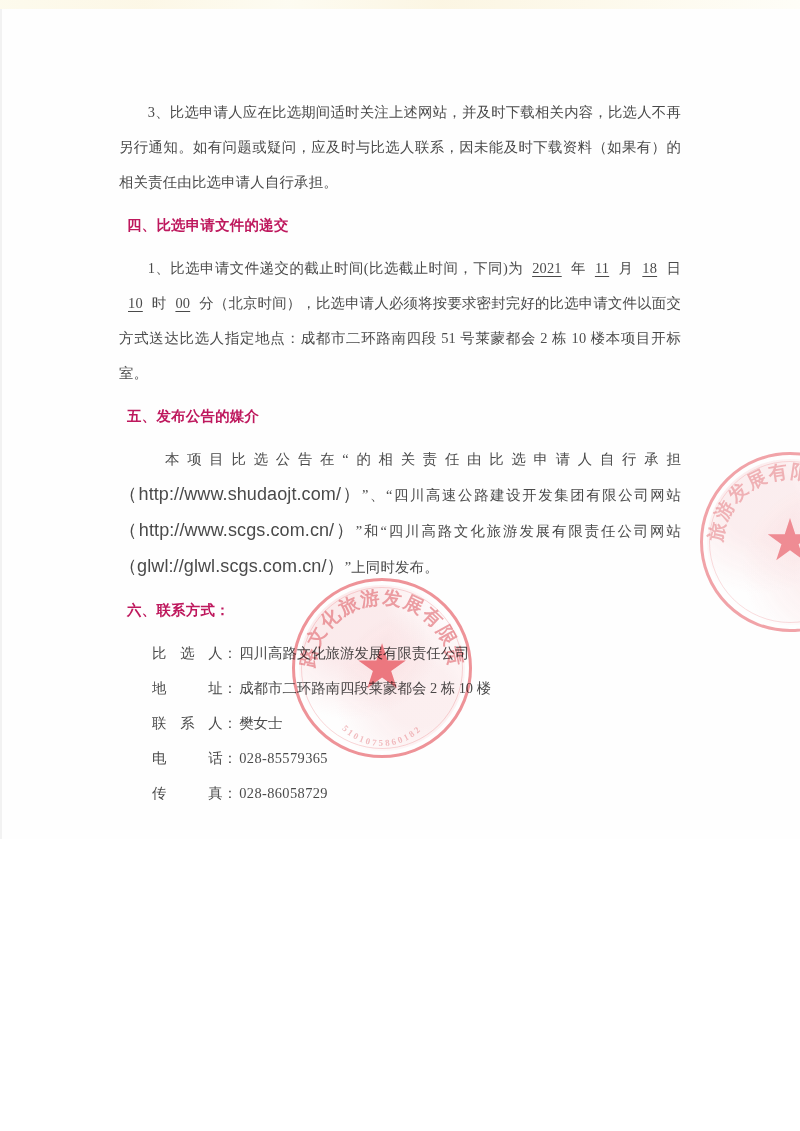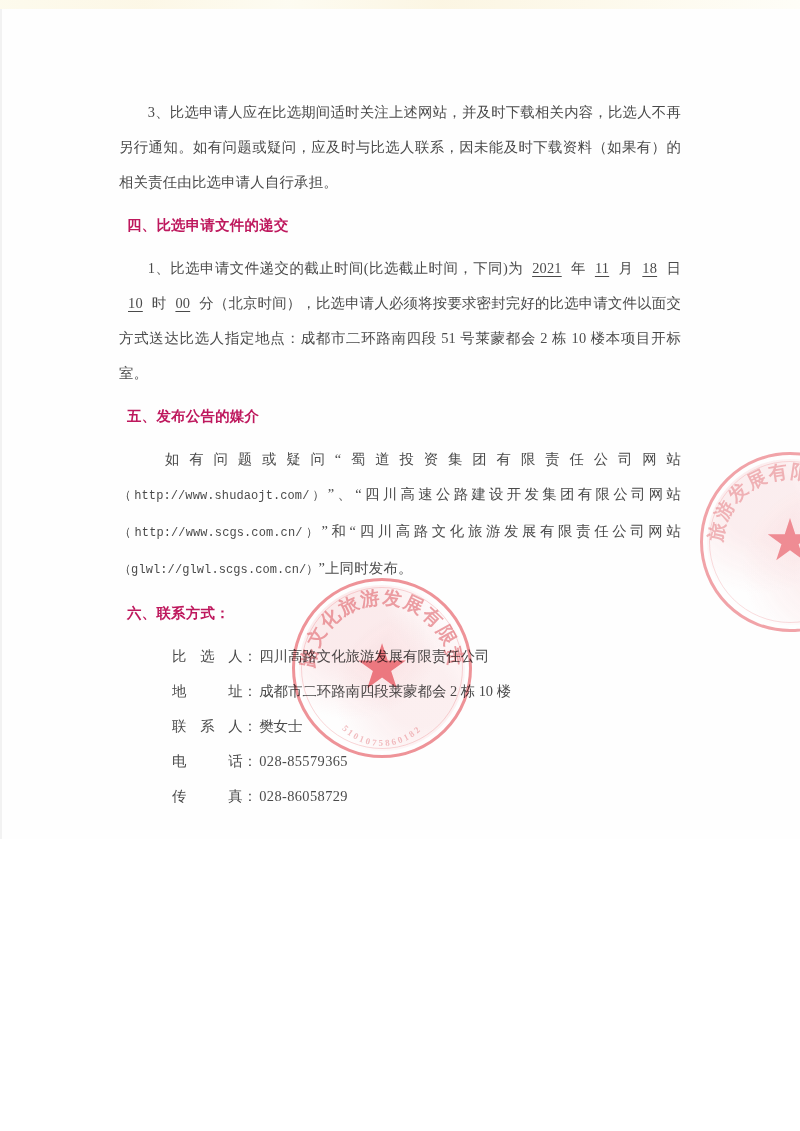--- a/index.html
+++ b/index.html
@@ -58,41 +58,40 @@
     margin: 8px;
     letter-spacing: .3px;
   }
 
   .ul {
     text-decoration: underline;
     text-underline-offset: 3px;
     padding: 0 9px;
   }
   .url {
-    font-family: Liberation Mono, monospace;
-    font-size: 12px;
+    font-family: Liberation Sans, sans-serif;
+    font-size: 18px;
     letter-spacing: .1px;
   }
 
   
   .contact-row {
     font-size: 14.4px;
     line-height: 35px;
     color: #4a4a4a;
     margin: 0;
     padding-left: 2.3em;
     white-space: nowrap;
   }
   .contact-label {
     display: inline-block;
     width: 4.9em;
     text-align: justify;
     text-align-last: justify;
     vertical-align: baseline;
-    margin-left: 20px;
   }
   .contact-sep { margin-right: .15em; }
   .contact-value { }
   .contact-value.num {
     font-family: "Liberation Serif", "DejaVu Serif", serif;
     letter-spacing: .4px;
   }
 
   
   .seal {
@@ -168,21 +167,21 @@
 
   <div class="scan-top-strip"></div>
   <div class="scan-left-edge"></div>
 
   <div class="doc">
     <div id="content-root">
         <p class="para indent2">3、比选申请人应在比选期间适时关注上述网站，并及时下载相关内容，比选人不再另行通知。如有问题或疑问，应及时与比选人联系，因未能及时下载资料（如果有）的相关责任由比选申请人自行承担。</p>
         <p class="heading">四、比选申请文件的递交</p>
         <p class="para indent2"><span>1、比选申请文件递交的截止时间(比选截止时间，下同)为</span><span class="ul">2021</span><span>年</span><span class="ul">11</span><span>月</span><span class="ul">18</span><span>日</span><span class="ul">10</span><span>时</span><span class="ul">00</span><span>分（北京时间），比选申请人必须将按要求密封完好的比选申请文件以面交方式送达比选人指定地点：成都市二环路南四段 51 号莱蒙都会 2 栋 10 楼本项目开标室。</span></p>
         <p class="heading">五、发布公告的媒介</p>
-        <p class="para indent3"><span>如有问题或疑问“蜀道投资集团有限责任公司网站</span><span class="url">（http://www.shudaojt.com/）</span><span>”、“四川高速公路建设开发集团有限公司网站</span><span class="url">（http://www.scgs.com.cn/）</span><span>”和“四川高路文化旅游发展有限责任公司网站</span><span class="url">（glwl://glwl.scgs.com.cn/）</span><span>”上同时发布。</span></p>
+        <p class="para indent3"><span>本项目比选公告在“的相关责任由比选申请人自行承担</span><span class="url">（http://www.shudaojt.com/）</span><span>”、“四川高速公路建设开发集团有限公司网站</span><span class="url">（http://www.scgs.com.cn/）</span><span>”和“四川高路文化旅游发展有限责任公司网站</span><span class="url">（glwl://glwl.scgs.com.cn/）</span><span>”上同时发布。</span></p>
         <p class="heading">六、联系方式：</p>
       </div>
     <div id="contacts-root">
         <p class="contact-row"><span class="contact-label">比选人</span><span class="contact-sep">：</span><span class="contact-value">四川高路文化旅游发展有限责任公司</span></p>
         <p class="contact-row"><span class="contact-label">地址</span><span class="contact-sep">：</span><span class="contact-value">成都市二环路南四段莱蒙都会 2 栋 10 楼</span></p>
         <p class="contact-row"><span class="contact-label">联系人</span><span class="contact-sep">：</span><span class="contact-value">樊女士</span></p>
         <p class="contact-row"><span class="contact-label">电话</span><span class="contact-sep">：</span><span class="contact-value num">028-85579365</span></p>
         <p class="contact-row"><span class="contact-label">传真</span><span class="contact-sep">：</span><span class="contact-value num">028-86058729</span></p>
       </div>
   </div>

